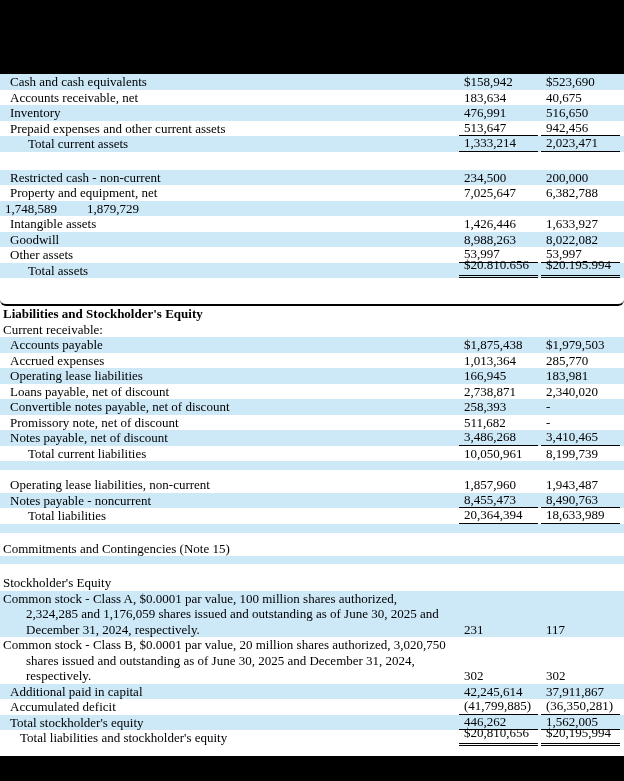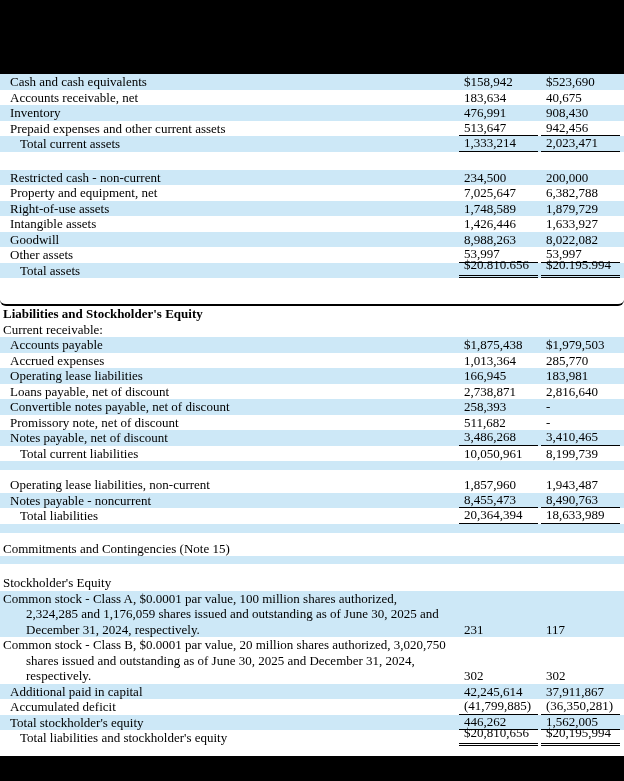--- a/index.html
+++ b/index.html
@@ -11,21 +11,21 @@
   .sheet{width:624px;font-size:13px;line-height:15.5px;}
   .row{display:flex;align-items:flex-end;height:15.5px;}
   .row.multi{height:auto;}
   .row.blue{background:#cde8f7;}
   .row.white{background:#ffffff;border-radius:6px;}
   .row.bold{font-weight:bold;}
   .row.divider{border-bottom:2px solid #000;}
   .label{flex:1;white-space:nowrap;overflow:hidden;}
   .ind0{padding-left:3px;}
   .ind1{padding-left:10px;}
-  .ind2{padding-left:20px;}
+  .ind2{padding-left:28px;}
   .ind3{padding-left:20px;}
   .line{white-space:nowrap;padding-left:3px;line-height:15.5px;}
   .line.cont{padding-left:26px;}
   .col{width:79px;display:flex;justify-content:space-between;align-items:baseline;height:15.5px;line-height:15.5px;}
   .col2{margin-left:3px;margin-right:4px;}
   .dollar{padding-left:5px;}
   .val{text-align:left;flex:1;}
   .val.neg{margin-right:-4px;}
   .u-s{border-bottom:1px solid #000;}
   .u-d{border-bottom:3px double #000;height:18px;}
@@ -59,21 +59,21 @@
         </div>
       </div>
       <div class="row blue">
         <div class="label ind1">Inventory</div>
         <div class="col col1">
           <span class="dollar"></span>
           <span class="val">476,991</span>
         </div>
         <div class="col col2">
           <span class="dollar"></span>
-          <span class="val">908,430</span>
+          <span class="val">516,650</span>
         </div>
       </div>
       <div class="row white">
         <div class="label ind1">Prepaid expenses and other current assets</div>
         <div class="col col1 u-s">
           <span class="dollar"></span>
           <span class="val">513,647</span>
         </div>
         <div class="col col2 u-s">
           <span class="dollar"></span>
@@ -108,21 +108,20 @@
         <div class="col col1">
           <span class="dollar"></span>
           <span class="val">7,025,647</span>
         </div>
         <div class="col col2">
           <span class="dollar"></span>
           <span class="val">6,382,788</span>
         </div>
       </div>
       <div class="row blue">
-        <div class="label ind1">Right-of-use assets</div>
         <div class="col col1">
           <span class="dollar"></span>
           <span class="val">1,748,589</span>
         </div>
         <div class="col col2">
           <span class="dollar"></span>
           <span class="val">1,879,729</span>
         </div>
       </div>
       <div class="row white">
@@ -210,21 +209,21 @@
         </div>
       </div>
       <div class="row white">
         <div class="label ind1">Loans payable, net of discount</div>
         <div class="col col1">
           <span class="dollar"></span>
           <span class="val">2,738,871</span>
         </div>
         <div class="col col2">
           <span class="dollar"></span>
-          <span class="val">2,816,640</span>
+          <span class="val">2,340,020</span>
         </div>
       </div>
       <div class="row blue">
         <div class="label ind1">Convertible notes payable, net of discount</div>
         <div class="col col1">
           <span class="dollar"></span>
           <span class="val">258,393</span>
         </div>
         <div class="col col2">
           <span class="dollar"></span>

